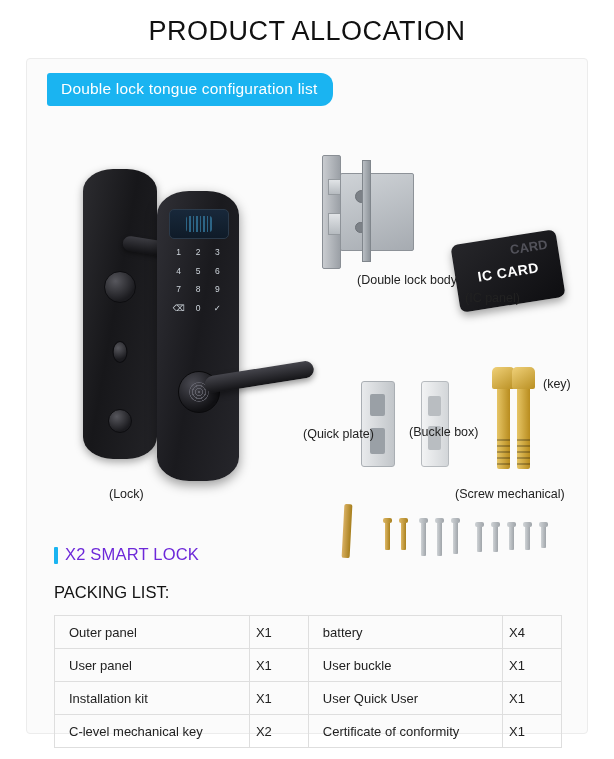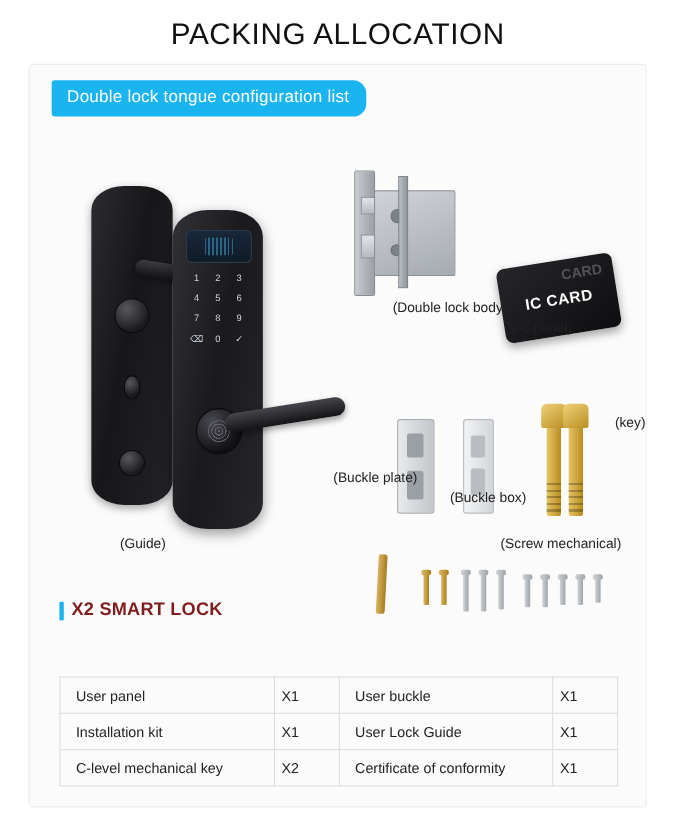--- a/index.html
+++ b/index.html
@@ -331,23 +331,22 @@
     border-radius: 2px;
     background: inherit;
   }
 
   
   .product-name {
     position: absolute;
     left: 38px;
     top: 486px;
     font-size: 16.5px;
-    color: #7f1d1d;
+    color: #6d28d9;
     letter-spacing: .2px;
-    font-weight: bold;
   }
   .product-name::before {
     content: "";
     position: absolute;
     left: -11px;
     top: 2px;
     width: 4px;
     height: 17px;
     background: #1ab4f1;
     border-radius: 1px;
@@ -375,21 +374,21 @@
   }
   table.packing td.qty {
     padding-left: 6px;
     width: 52px;
   }
   table.packing td.item { width: 190px; }
 </style>
 </head>
 <body>
 
-<div class="page-title">PACKING ALLOCATION</div>
+<div class="page-title">PRODUCT ALLOCATION</div>
 
 <div class="card">
 
   <div class="section-banner">Double lock tongue configuration list</div>
 
   <div class="product-area">
 
     <div class="panel-back">
       <div class="knob kb1"></div>
       <div class="knob kb2"></div>
@@ -411,21 +410,21 @@
         <span>7</span>
         <span>8</span>
         <span>9</span>
         <span>⌫</span>
         <span>0</span>
         <span>✓</span>
       </div>
       <div class="fingerprint"></div>
     </div>
     <div class="handle-front"></div>
-    <div class="caption" style="left:82px; top:378px;">(Guide)</div>
+    <div class="caption" style="left:82px; top:378px;">(Lock)</div>
 
     <div class="lockbody">
       <div class="lb-faceplate"></div>
       <div class="lb-bolt" style="left:6px; top:24px; width:16px; height:14px;"></div>
       <div class="lb-bolt" style="left:6px; top:58px; width:16px; height:20px;"></div>
       <div class="lb-case">
         <div class="hole" style="left:14px; top:16px;"></div>
         <div class="hole" style="left:14px; top:48px; width:9px; height:9px;"></div>
       </div>
       <div class="lb-spindle"></div>
@@ -435,39 +434,39 @@
     <div class="ic-card">
       <span class="ic-ghost">CARD</span>
       <span class="ic-label">IC CARD</span>
     </div>
     <div class="caption" style="left:438px; top:182px;">(IC panel)</div>
 
     <div class="buckle-plate">
       <div class="slot" style="top:12px; height:22px;"></div>
       <div class="slot" style="top:46px; height:26px;"></div>
     </div>
-    <div class="caption" style="left:276px; top:318px;">(Buckle plate)</div>
+    <div class="caption" style="left:276px; top:318px;">(Quick plate)</div>
 
     <div class="buckle-box">
       <div class="slot" style="top:14px; height:20px;"></div>
       <div class="slot" style="top:44px; height:24px;"></div>
     </div>
-    <div class="caption" style="left:382px; top:336px;">(Buckle box)</div>
+    <div class="caption" style="left:382px; top:316px;">(Buckle box)</div>
 
     <div class="keys">
       <div class="key" style="left:6px; top:18px;">
         <div class="head"></div>
         <div class="teeth"></div>
       </div>
       <div class="key" style="left:26px; top:18px;">
         <div class="head"></div>
         <div class="teeth"></div>
       </div>
     </div>
-    <div class="caption" style="left:532px; top:268px;">(key)</div>
+    <div class="caption" style="left:516px; top:268px;">(key)</div>
 
     <div class="screws">
       <div class="bolt-big" style="left:6px; top:0px;"></div>
       <div class="screw gold" style="left:48px; top:18px; height:28px;">
           <div class="cap"></div>
         </div>
       <div class="screw gold" style="left:64px; top:18px; height:28px;">
           <div class="cap"></div>
         </div>
       <div class="screw" style="left:84px; top:18px; height:34px;">
@@ -493,33 +492,40 @@
         </div>
       <div class="screw" style="left:204px; top:22px; height:22px;">
           <div class="cap"></div>
         </div>
     </div>
     <div class="caption" style="left:428px; top:378px;">(Screw mechanical)</div>
 
   </div>
 
   <div class="product-name">X2 SMART LOCK</div>
+  <div class="packing-title">PACKING LIST:</div>
 
   <table class="packing">
     <tbody>
+      <tr>
+        <td class="item">Outer panel</td>
+        <td class="qty">X1</td>
+        <td class="item">battery</td>
+        <td class="qty">X4</td>
+      </tr>
       <tr>
         <td class="item">User panel</td>
         <td class="qty">X1</td>
         <td class="item">User buckle</td>
         <td class="qty">X1</td>
       </tr>
       <tr>
         <td class="item">Installation kit</td>
         <td class="qty">X1</td>
-        <td class="item">User Lock Guide</td>
+        <td class="item">User Quick User</td>
         <td class="qty">X1</td>
       </tr>
       <tr>
         <td class="item">C-level mechanical key</td>
         <td class="qty">X2</td>
         <td class="item">Certificate of conformity</td>
         <td class="qty">X1</td>
       </tr>
     </tbody>
   </table>

